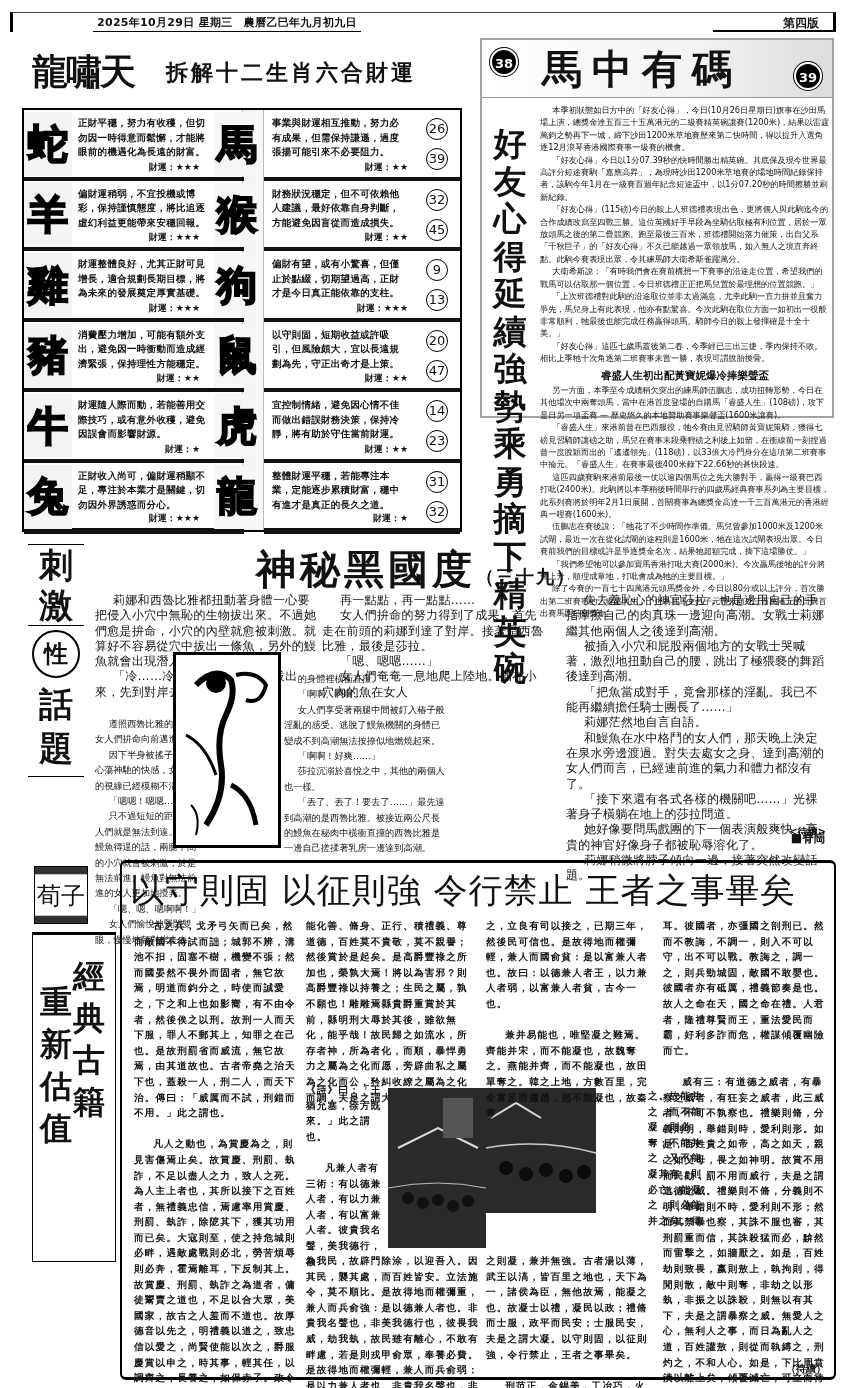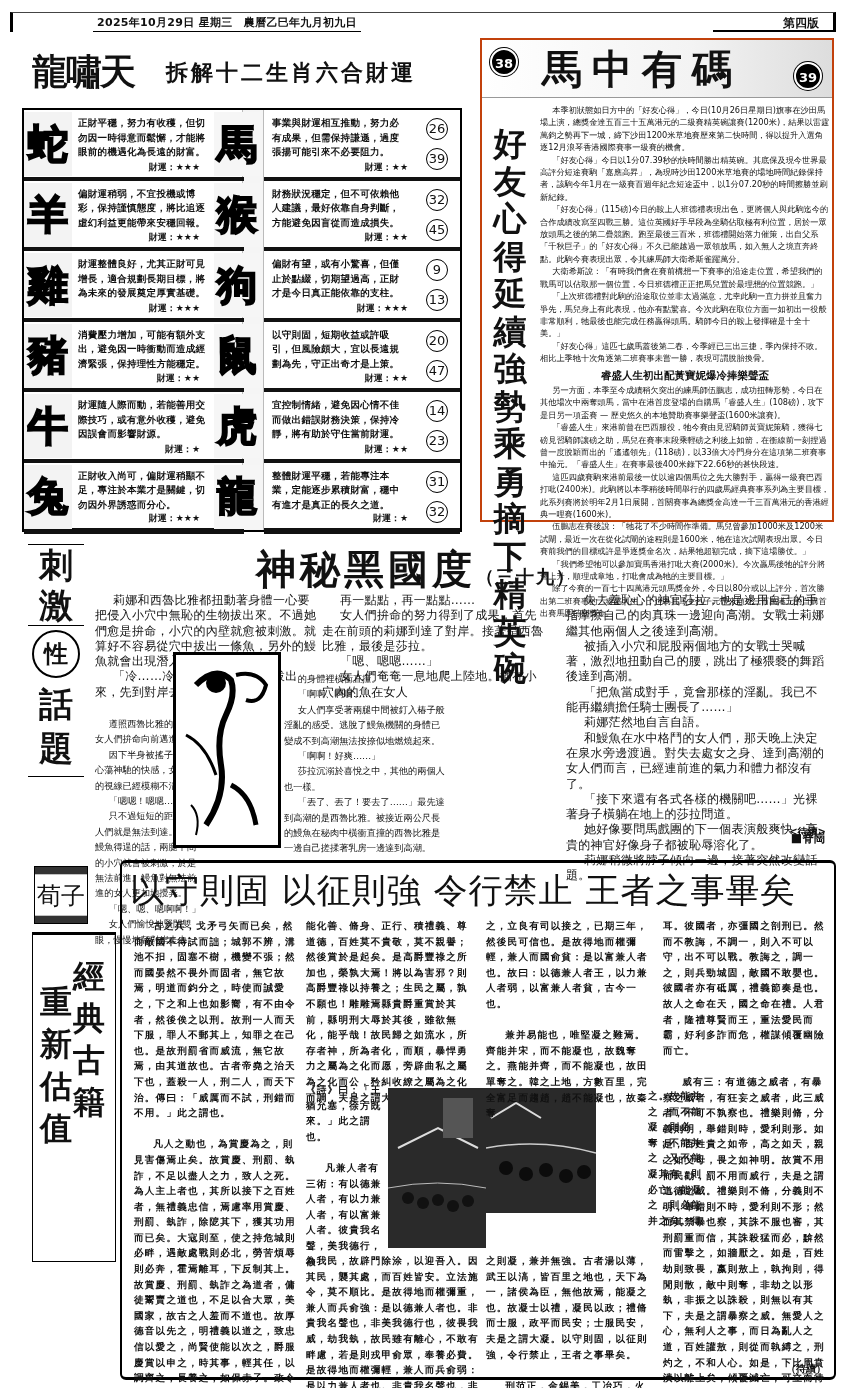--- a/index.html
+++ b/index.html
@@ -29,21 +29,21 @@
   .zcol.right .zdesc { left: 8px; width: 128px; }
   .zstars { position: absolute; right: 44px; bottom: 3px; font-size: 9px; font-weight: bold; }
   .zcol.right .zstars { right: 52px; }
   .znum { position: absolute; right: 8px; width: 22px; height: 22px; border: 1.5px solid #000; border-radius: 50%; font-size: 13px; text-align: center; line-height: 20px; font-family: "DejaVu Sans", sans-serif; }
   .zcol.right .znum { right: 12px; }
   .znum.n1 { top: 8px; }
   .znum.n2 { top: 38px; }
   .zsep { position: absolute; left: 218px; top: 0; width: 22px; height: 100%; background: #f5f5f5; border-left: 1px solid #bbb; border-right: 1px solid #bbb; }
 
   
-  .horse { position: absolute; left: 480px; top: 38px; width: 354px; height: 484px; border: 2px solid #c2410c; }
+  .horse { position: absolute; left: 480px; top: 38px; width: 354px; height: 380px; border: 2px solid #a3a3a3; }
   .horse .banner { position: absolute; left: 0; top: 0; width: 100%; height: 58px; background: linear-gradient(90deg, #fff 0%, #f3f3f3 60%, #ddd 100%); border-bottom: 1px solid #999; }
   .horse .banner .title { position: absolute; left: 60px; top: 2px; font-family: "DejaVu Serif", serif; font-size: 40px; font-weight: bold; letter-spacing: 10px; }
   .horse .ball { position: absolute; width: 28px; height: 28px; border-radius: 50%; background: #000; color: #fff; font-weight: bold; font-size: 13px; text-align: center; line-height: 28px; border: 2px solid #fff; box-shadow: 0 0 0 1px #000; }
   .horse .ball.b1 { left: 8px; top: 8px; }
   .horse .ball.b2 { right: 10px; top: 22px; }
   .horse .vhead { position: absolute; left: 6px; top: 66px; width: 44px; font-family: "DejaVu Serif", serif; font-weight: bold; font-size: 33px; line-height: 37.5px; text-align: center; margin-top: 19px; }
   .horse .body { position: absolute; left: 58px; top: 64px; width: 290px; font-size: 8.2px; line-height: 12.4px; }
   .horse .body p { text-indent: 1.5em; }
   .horse .body h4 { text-align: center; font-size: 10.5px; margin: 4px 0 3px; font-weight: bold; }
 

